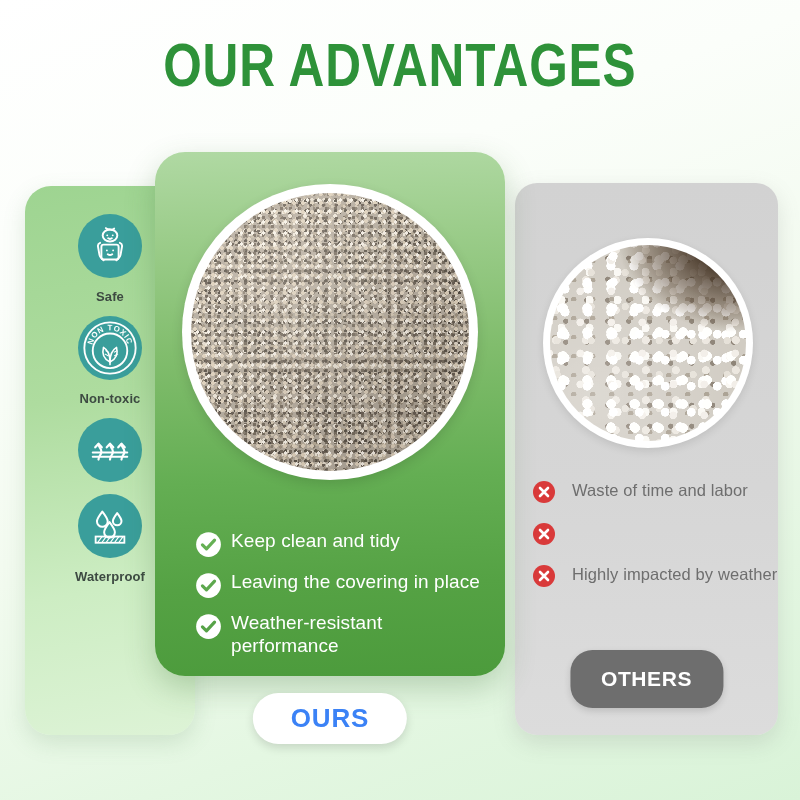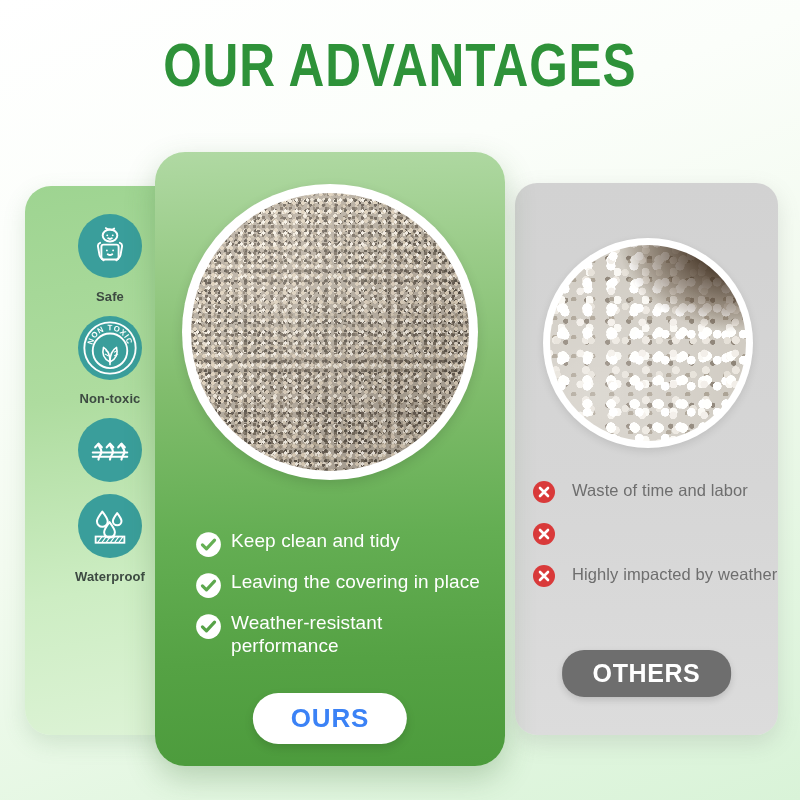--- a/index.html
+++ b/index.html
@@ -141,35 +141,35 @@
   }
 
   .badge-others {
     position: absolute;
     left: 50%;
     transform: translateX(-50%);
     top: 467px;
     background: #6e6e6e;
     color: #ffffff;
     border-radius: 22px;
-    padding: 9px 31px;
-    font-size: 25px;
+    padding: 17px 31px;
+    font-size: 21px;
     font-weight: 700;
     letter-spacing: 0.6px;
     box-shadow: 0 3px 7px rgba(0,0,0,0.14);
     white-space: nowrap;
   }
 
   
   .card-center {
     position: absolute;
     left: 155px;
     top: 152px;
     width: 350px;
-    height: 614px;
+    height: 524px;
     border-radius: 30px;
     background: linear-gradient(178deg,
       #b0d9a3 0%,
       #9ccd8b 16%,
       #81bd6d 38%,
       #64ae53 62%,
       #55a244 82%,
       #4c9b3c 100%);
     box-shadow: 0 12px 30px rgba(60,110,55,0.28);
     z-index: 3;

